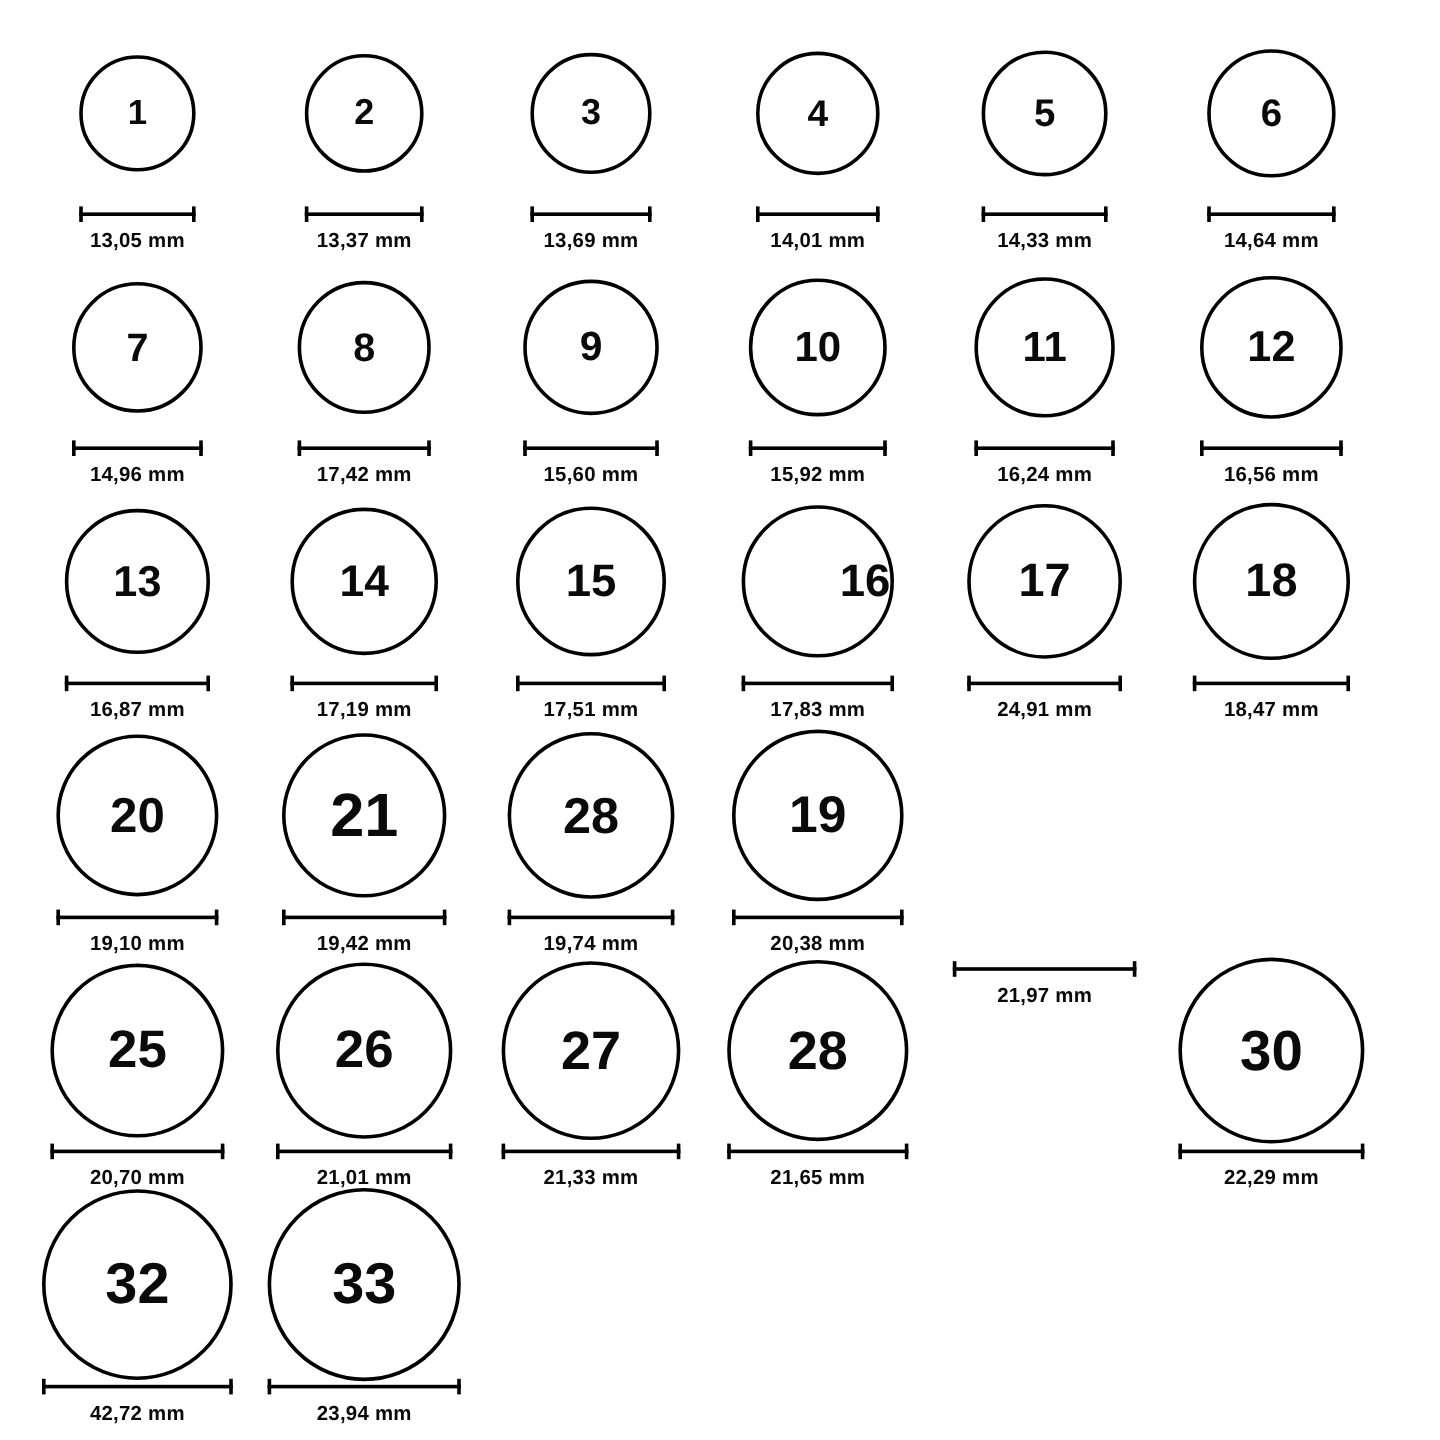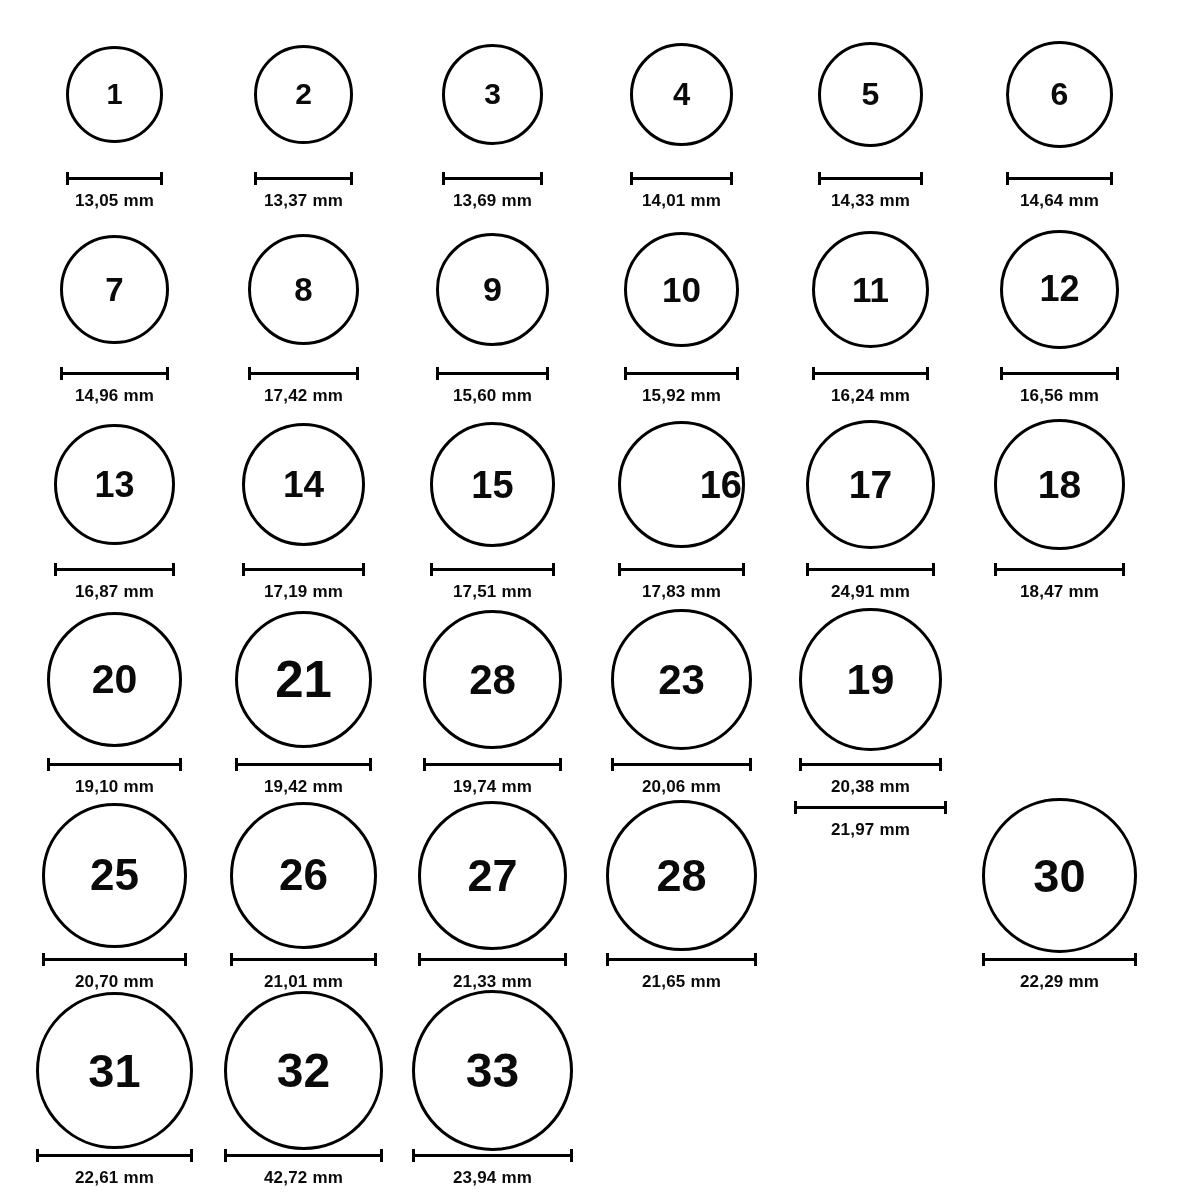--- a/index.html
+++ b/index.html
@@ -370,33 +370,20 @@
         </div>
         <div class="bar" style="width: 139px;">
           <div class="line"></div>
           <div class="cap left"></div>
           <div class="cap right"></div>
         </div>
         <div class="label">19,74 mm</div>
       </div>
       <div class="cell">
         <div class="circle-wrap">
-          <div class="circle" style="width: 141px; height: 141px;">
-            <span style="font-size: 42px;">23</span>
-          </div>
-        </div>
-        <div class="bar" style="width: 141px;">
-          <div class="line"></div>
-          <div class="cap left"></div>
-          <div class="cap right"></div>
-        </div>
-        <div class="label">20,06 mm</div>
-      </div>
-      <div class="cell">
-        <div class="circle-wrap">
           <div class="circle" style="width: 143px; height: 143px;">
             <span style="font-size: 43px;">19</span>
           </div>
         </div>
         <div class="bar" style="width: 143px;">
           <div class="line"></div>
           <div class="cap left"></div>
           <div class="cap right"></div>
         </div>
         <div class="label">20,38 mm</div>
@@ -471,33 +458,20 @@
         </div>
         <div class="bar" style="width: 155px;">
           <div class="line"></div>
           <div class="cap left"></div>
           <div class="cap right"></div>
         </div>
         <div class="label">22,29 mm</div>
       </div>
     </div>
     <div class="row">
-      <div class="cell">
-        <div class="circle-wrap">
-          <div class="circle" style="width: 157px; height: 157px;">
-            <span style="font-size: 47px;">31</span>
-          </div>
-        </div>
-        <div class="bar" style="width: 157px;">
-          <div class="line"></div>
-          <div class="cap left"></div>
-          <div class="cap right"></div>
-        </div>
-        <div class="label">22,61 mm</div>
-      </div>
       <div class="cell">
         <div class="circle-wrap">
           <div class="circle" style="width: 159px; height: 159px;">
             <span style="font-size: 48px;">32</span>
           </div>
         </div>
         <div class="bar" style="width: 159px;">
           <div class="line"></div>
           <div class="cap left"></div>
           <div class="cap right"></div>

